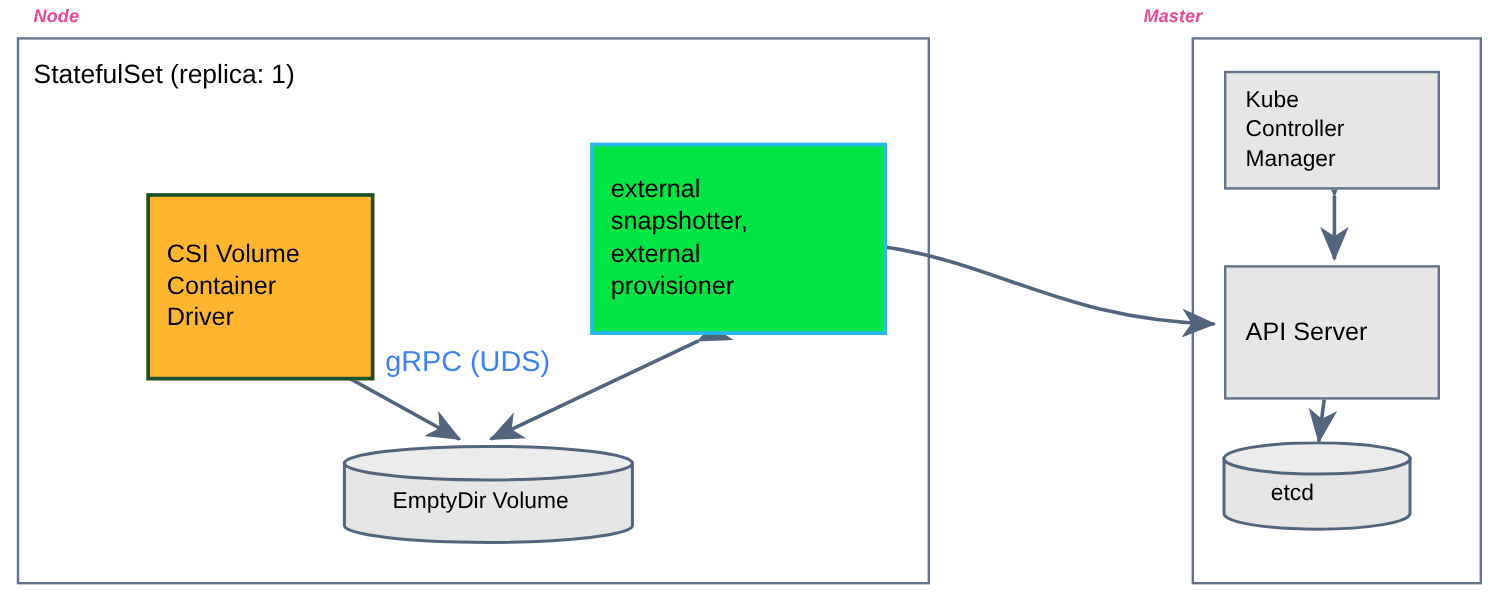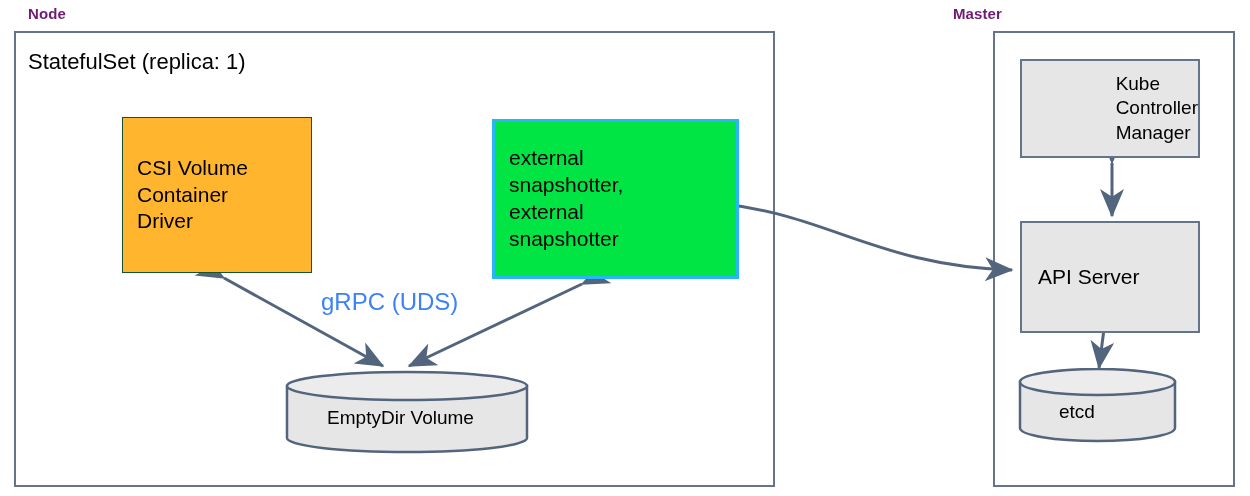--- a/index.html
+++ b/index.html
@@ -12,23 +12,24 @@
     width: 1250px;
     height: 496px;
     background: #ffffff;
     font-family: "Liberation Sans", sans-serif;
     overflow: hidden;
   }
   .grp-label {
     position: absolute;
     font-size: 15px;
     font-weight: bold;
-    color: #701a75;
+    color: #ec4899;
     letter-spacing: 0.1px;
     white-space: nowrap;
+    font-style: italic;
   }
   .outer-box {
     position: absolute;
     border: 2px solid #64748b;
     background: transparent;
     box-sizing: border-box;
   }
   .inner-title {
     position: absolute;
     font-size: 22px;
@@ -44,21 +45,22 @@
   }
   .node-box .txt {
     font-size: 21px;
     line-height: 1.28;
     color: #000000;
     padding-left: 14px;
     text-align: left;
   }
   .box-orange {
     background: #ffb52e;
-    border: 1px solid #14532d;
+    border: 3px solid #14532d;
+    margin-top: 44px;
   }
   .box-green {
     background: #00e544;
     border: 3px solid #29b6f6;
   }
   .box-gray {
     background: #e6e6e6;
     border: 2px solid #64748b;
   }
   .box-gray .txt { padding-left: 16px; }
@@ -138,35 +140,35 @@
       <div>Container</div>
       <div>Driver</div>
     </div>
   </div>
 
   <div class="node-box box-green" style="left:492px; top:119px; width:247px; height:160px;">
     <div class="txt">
       <div>external</div>
       <div>snapshotter,</div>
       <div>external</div>
-      <div>snapshotter</div>
+      <div>provisioner</div>
     </div>
   </div>
 
   <div class="edge-label" style="left:321px; top:288px;">gRPC (UDS)</div>
 
   <div class="cyl-wrap" style="left:272px; top:370px; width:244px; height:84px;padding-left:13px;">
     <svg width="244" height="84" viewBox="0 0 244 84" xmlns="http://www.w3.org/2000/svg">
       <path d="M2,16 L2,68 A120,14 0 0 0 242,68 L242,16 Z" fill="#e6e6e6" stroke="#53657d" stroke-width="2.5"></path>
       <ellipse cx="122" cy="16" rx="120" ry="14" fill="#ececec" stroke="#53657d" stroke-width="2.5"></ellipse>
     </svg>
     <div class="cyl-label" style="top:37px;">EmptyDir Volume</div>
   </div>
 
-  <div class="node-box box-gray" style="left:1020px; top:59px; width:180px; height:99px;justify-content:flex-end;">
+  <div class="node-box box-gray" style="left:1020px; top:59px; width:180px; height:99px;">
     <div class="txt" style="font-size:19px;">
       <div>Kube</div>
       <div>Controller</div>
       <div>Manager</div>
     </div>
   </div>
 
   <div class="node-box box-gray" style="left:1020px; top:221px; width:180px; height:112px;">
     <div class="txt" style="font-size:21px;">API Server</div>
   </div>

